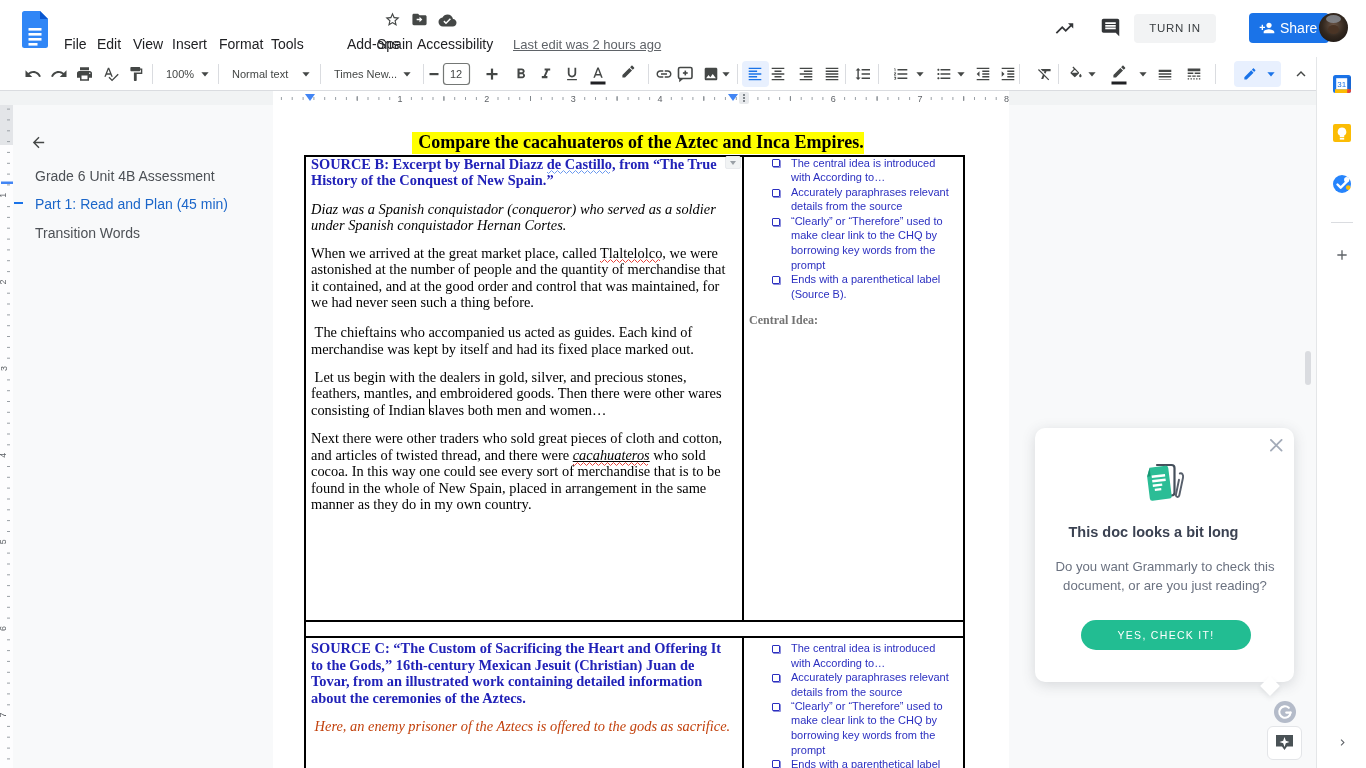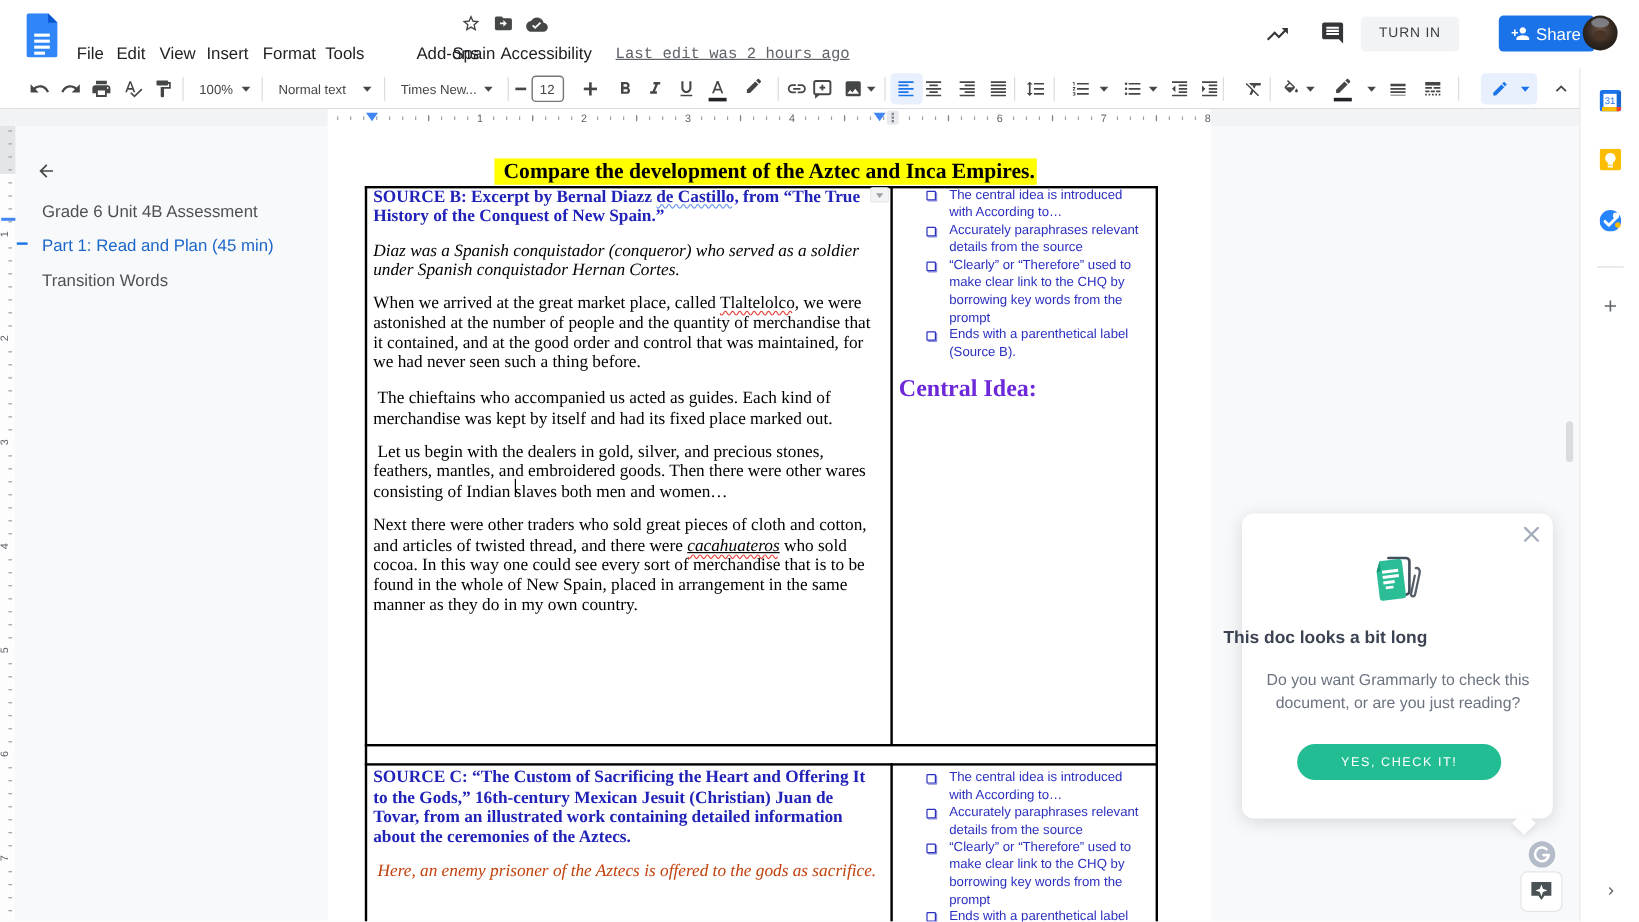--- a/index.html
+++ b/index.html
@@ -36,21 +36,21 @@
   <div class="abs nav" style="top:36px;left:0;width:1000px;height:20px;">
     <span class="abs" style="left:64px;">File</span>
     <span class="abs" style="left:97px;">Edit</span>
     <span class="abs" style="left:133px;">View</span>
     <span class="abs" style="left:172px;">Insert</span>
     <span class="abs" style="left:219px;">Format</span>
     <span class="abs" style="left:271px;">Tools</span>
     <span class="abs" style="left:317px;margin-left:30px;">Add-ons</span>
     <span class="abs" style="left:377px;">Spain</span>
     <span class="abs" style="left:417px;">Accessibility</span>
-    <span class="abs" style="left:513px;color:#5f6368;text-decoration:underline;font-size:13px;top:1px;font-family:Liberation Mono, monospace;">Last edit was 2 hours ago</span>
+    <span class="abs" style="left:513px;color:#5f6368;text-decoration:underline;font-size:13px;top:1px;">Last edit was 2 hours ago</span>
   </div>
   <svg class="abs" style="left:1054px;top:18px;" width="21" height="21" viewBox="0 0 24 24" fill="#333538">
     <path d="M16 6l2.29 2.29-4.88 4.88-4-4L2 16.59 3.41 18l6-6 4 4 6.3-6.29L22 12V6z"></path>
   </svg>
   <svg class="abs" style="left:1100px;top:17px;" width="21" height="21" viewBox="0 0 24 24" fill="#333538">
     <path d="M20 2H4c-1.1 0-2 .9-2 2v12c0 1.1.9 2 2 2h14l4 4V4c0-1.1-.9-2-2-2zm-2 12H6v-2h12v2zm0-3H6V9h12v2zm0-3H6V6h12v2z"></path>
   </svg>
   <div class="abs" style="left:1134px;top:14px;width:82px;height:29px;background:#f2f3f4;border-radius:4px;color:#3c4043;font-size:11.5px;letter-spacing:0.7px;text-align:center;line-height:29px;">TURN IN</div>
   <div class="abs" style="left:1222px;top:13px;width:80px;height:30px;background:#1a73e8;border-radius:4px;margin-left:27px;">
     <svg class="abs" style="left:10px;top:7px;" width="16" height="16" viewBox="0 0 24 24" fill="#fff">
@@ -222,21 +222,21 @@
 <div class="abs" style="left:0;top:105px;width:1316px;height:663px;background:#f8f9fa;">
   <svg class="abs" style="left:30px;top:29px;" width="17" height="17" viewBox="0 0 24 24" fill="#444746">
         <path d="M20 11H7.83l5.59-5.59L12 4l-8 8 8 8 1.41-1.41L7.83 13H20v-2z"></path>
       </svg>
   <div class="abs" style="left:35px;top:63px;font-size:14px;color:#4d5156;">Grade 6 Unit 4B Assessment</div>
   <div class="abs" style="left:14px;top:97px;width:9px;height:2px;background:#1a73e8;"></div>
   <div class="abs" style="left:35px;top:91px;font-size:14px;color:#1b66c9;">Part 1: Read and Plan (45 min)</div>
   <div class="abs" style="left:35px;top:120px;font-size:14px;color:#4d5156;">Transition Words</div>
   <div class="abs" id="page" style="left:273px;top:0;width:736px;height:663px;background:#fff;">
         <div class="abs serif" style="left:139px;top:26.5px;width:452px;height:22.5px;background:#ffff00;"></div>
-  <div class="abs serif" style="left:0;top:27px;width:736px;text-align:center;font-size:18px;font-weight:bold;color:#000;">Compare the development of the Aztec and Inca Empires.</div>
+  <div class="abs serif" style="left:0;top:27px;width:736px;text-align:center;font-size:18px;font-weight:bold;color:#000;">Compare the cacahuateros of the Aztec and Inca Empires.</div>
   <div class="abs" style="left:31px;top:50px;width:1.5px;height:613px;background:#000;"></div>
   <div class="abs" style="left:469px;top:50px;width:1.5px;height:465px;background:#000;"></div>
   <div class="abs" style="left:469px;top:531px;width:1.5px;height:132px;background:#000;"></div>
   <div class="abs" style="left:690px;top:50px;width:1.5px;height:613px;background:#000;"></div>
   <div class="abs" style="left:31px;top:50px;width:660.5px;height:1.5px;background:#000;"></div>
   <div class="abs" style="left:31px;top:515px;width:660.5px;height:1.5px;background:#000;"></div>
   <div class="abs" style="left:31px;top:531px;width:660.5px;height:1.5px;background:#000;"></div>
   <div class="abs" style="left:452px;top:51px;width:16px;height:13px;background:#f1f3f4;border:1px solid #e8eaed;border-radius:2px;"></div>
   <div class="abs" style="left:456.5px;top:55.5px;width:0;height:0;border-left:3.5px solid transparent;border-right:3.5px solid transparent;border-top:4.5px solid #9aa0a6;"></div>
   <div class="abs serif" style="left:38px;top:51px;font-size:14.4px;line-height:16.4px;color:#000;white-space:nowrap;color:#2122b8;font-weight:bold;">SOURCE B: Excerpt by Bernal Diazz <span>de Castillo</span>, from “The True<br>History of the Conquest of New Spain.”</div>
@@ -249,21 +249,21 @@
   <div class="abs serif" style="left:38px;top:535.4px;font-size:14.4px;line-height:16.4px;color:#000;white-space:nowrap;color:#2122b8;font-weight:bold;">SOURCE C: “The Custom of Sacrificing the Heart and Offering It<br>to the Gods,” 16th-century Mexican Jesuit (Christian) Juan de<br>Tovar, from an illustrated work containing detailed information<br>about the ceremonies of the Aztecs.</div>
   <div class="abs serif" style="left:38px;top:612.9px;font-size:14.4px;line-height:16.4px;color:#c2410c;white-space:nowrap;font-style:italic;">&nbsp;Here, an enemy prisoner of the Aztecs is offered to the gods as sacrifice.</div>
   <div class="abs" style="left:499px;top:54.3px;width:7.5px;height:8px;border:1.4px solid #2b2fc0;border-radius:1px;box-shadow:1px 1px 0 rgba(43,47,192,0.55);"></div>
   <div class="abs" style="left:518px;top:50.5px;font-size:11px;line-height:14.6px;white-space:nowrap;color:#2b2fc0;">The central idea is introduced<br>with According to…</div>
   <div class="abs" style="left:499px;top:83.5px;width:7.5px;height:8px;border:1.4px solid #2b2fc0;border-radius:1px;box-shadow:1px 1px 0 rgba(43,47,192,0.55);"></div>
   <div class="abs" style="left:518px;top:79.7px;font-size:11px;line-height:14.6px;white-space:nowrap;color:#2b2fc0;">Accurately paraphrases relevant<br>details from the source</div>
   <div class="abs" style="left:499px;top:112.7px;width:7.5px;height:8px;border:1.4px solid #2b2fc0;border-radius:1px;box-shadow:1px 1px 0 rgba(43,47,192,0.55);"></div>
   <div class="abs" style="left:518px;top:108.9px;font-size:11px;line-height:14.6px;white-space:nowrap;color:#2b2fc0;">“Clearly” or “Therefore” used to<br>make clear link to the CHQ by<br>borrowing key words from the<br>prompt</div>
   <div class="abs" style="left:499px;top:171.1px;width:7.5px;height:8px;border:1.4px solid #2b2fc0;border-radius:1px;box-shadow:1px 1px 0 rgba(43,47,192,0.55);"></div>
   <div class="abs" style="left:518px;top:167.3px;font-size:11px;line-height:14.6px;white-space:nowrap;color:#2b2fc0;">Ends with a parenthetical label<br>(Source B).</div>
-  <div class="abs serif" style="left:476px;top:208.4px;font-size:20px;font-weight:bold;color:#6d28d9;">Central Idea:</div>
+  <div class="abs serif" style="left:476px;top:208.4px;font-size:12px;font-weight:bold;color:#737373;">Central Idea:</div>
   <div class="abs" style="left:499px;top:540.1px;width:7.5px;height:8px;border:1.4px solid #2b2fc0;border-radius:1px;box-shadow:1px 1px 0 rgba(43,47,192,0.55);"></div>
   <div class="abs" style="left:518px;top:536.3px;font-size:11px;line-height:14.6px;white-space:nowrap;color:#2b2fc0;">The central idea is introduced<br>with According to…</div>
   <div class="abs" style="left:499px;top:568.9px;width:7.5px;height:8px;border:1.4px solid #2b2fc0;border-radius:1px;box-shadow:1px 1px 0 rgba(43,47,192,0.55);"></div>
   <div class="abs" style="left:518px;top:565.1px;font-size:11px;line-height:14.6px;white-space:nowrap;color:#2b2fc0;">Accurately paraphrases relevant<br>details from the source</div>
   <div class="abs" style="left:499px;top:597.7px;width:7.5px;height:8px;border:1.4px solid #2b2fc0;border-radius:1px;box-shadow:1px 1px 0 rgba(43,47,192,0.55);"></div>
   <div class="abs" style="left:518px;top:593.9px;font-size:11px;line-height:14.6px;white-space:nowrap;color:#2b2fc0;">“Clearly” or “Therefore” used to<br>make clear link to the CHQ by<br>borrowing key words from the<br>prompt</div>
   <div class="abs" style="left:499px;top:655.3px;width:7.5px;height:8px;border:1.4px solid #2b2fc0;border-radius:1px;box-shadow:1px 1px 0 rgba(43,47,192,0.55);"></div>
   <div class="abs" style="left:518px;top:651.5px;font-size:11px;line-height:14.6px;white-space:nowrap;color:#2b2fc0;">Ends with a parenthetical label<br>(Source B).</div>
       </div>
   <div class="abs" style="left:1305px;top:246px;width:6px;height:34px;background:#dadce0;border-radius:3px;"></div>
@@ -387,21 +387,21 @@
   <g transform="rotate(-7 14 22)">
     <path d="M8.5 6 h16 a2.5 2.5 0 0 1 2.5 2.5 v28 a2.5 2.5 0 0 1 -2.5 2.5 h-17 a2.5 2.5 0 0 1 -2.5 -2.5 v-22 Z" fill="#2bbd96"></path>
     <path d="M8.5 6 L5 14.5 h3.5 Z" fill="#179673"></path>
     <rect x="9.5" y="14" width="13.5" height="2.5" fill="#fff"></rect>
     <rect x="9.5" y="18.5" width="13.5" height="2.5" fill="#fff"></rect>
     <rect x="9.5" y="23" width="9.5" height="2.5" fill="#fff"></rect>
     <rect x="11" y="27.5" width="6.5" height="2.2" fill="#fff"></rect>
   </g>
   <path d="M36.8 12.5 c2.4-0.8 3.8 1.4 3.2 4.3 l-3.7 17.5 c-0.5 2.3-3.2 2.1-3.5-0.1 l3.2-15.5" fill="none" stroke="#575f6b" stroke-width="1.9" stroke-linecap="round"></path>
 </svg>
-<div class="abs" style="left:975px;top:524px;width:259px;text-align:center;font-size:14.5px;font-weight:bold;color:#3b4252;">This doc looks a bit long</div>
+<div class="abs" style="left:1024px;top:524px;width:259px;text-align:center;font-size:14.5px;font-weight:bold;color:#3b4252;">This doc looks a bit long</div>
 <div class="abs" style="left:1035px;top:557px;width:260px;text-align:center;font-size:13.2px;line-height:19px;color:#6b7280;">Do you want Grammarly to check this<br>document, or are you just reading?</div>
 <div class="abs" style="left:1081px;top:620px;width:170px;height:30px;border-radius:15px;background:#22bd92;color:#fff;font-size:10.5px;letter-spacing:1.3px;text-align:center;line-height:30px;">YES, CHECK IT!</div>
 <div class="abs" style="left:1274px;top:701px;width:22px;height:22px;border-radius:50%;background:#b4bbc9;"></div>
     <svg class="abs" style="left:1277px;top:704px;" width="16" height="16" viewBox="0 0 16 16">
       <path d="M13.6 8.6 a5.7 5.7 0 1 1 -1.8-4.8" fill="none" stroke="#fff" stroke-width="2.1" stroke-linecap="round"></path>
       <path d="M13.6 8.6 h-4.4" stroke="#fff" stroke-width="2.1" stroke-linecap="round"></path>
     </svg>
 <div class="abs" style="left:1267px;top:726px;width:35px;height:34px;background:#fff;border:1px solid #e3e5e8;border-radius:6px;"></div>
 <svg class="abs" style="left:1276px;top:735px;" width="17" height="17" viewBox="0 0 17 17">
   <path d="M1.5 0 h14 a1.5 1.5 0 0 1 1.5 1.5 V12.5 h-6 L8.5 16 6 12.5 H0 V1.5 A1.5 1.5 0 0 1 1.5 0 Z" fill="#4a5256" transform="translate(0,-1)"></path>

